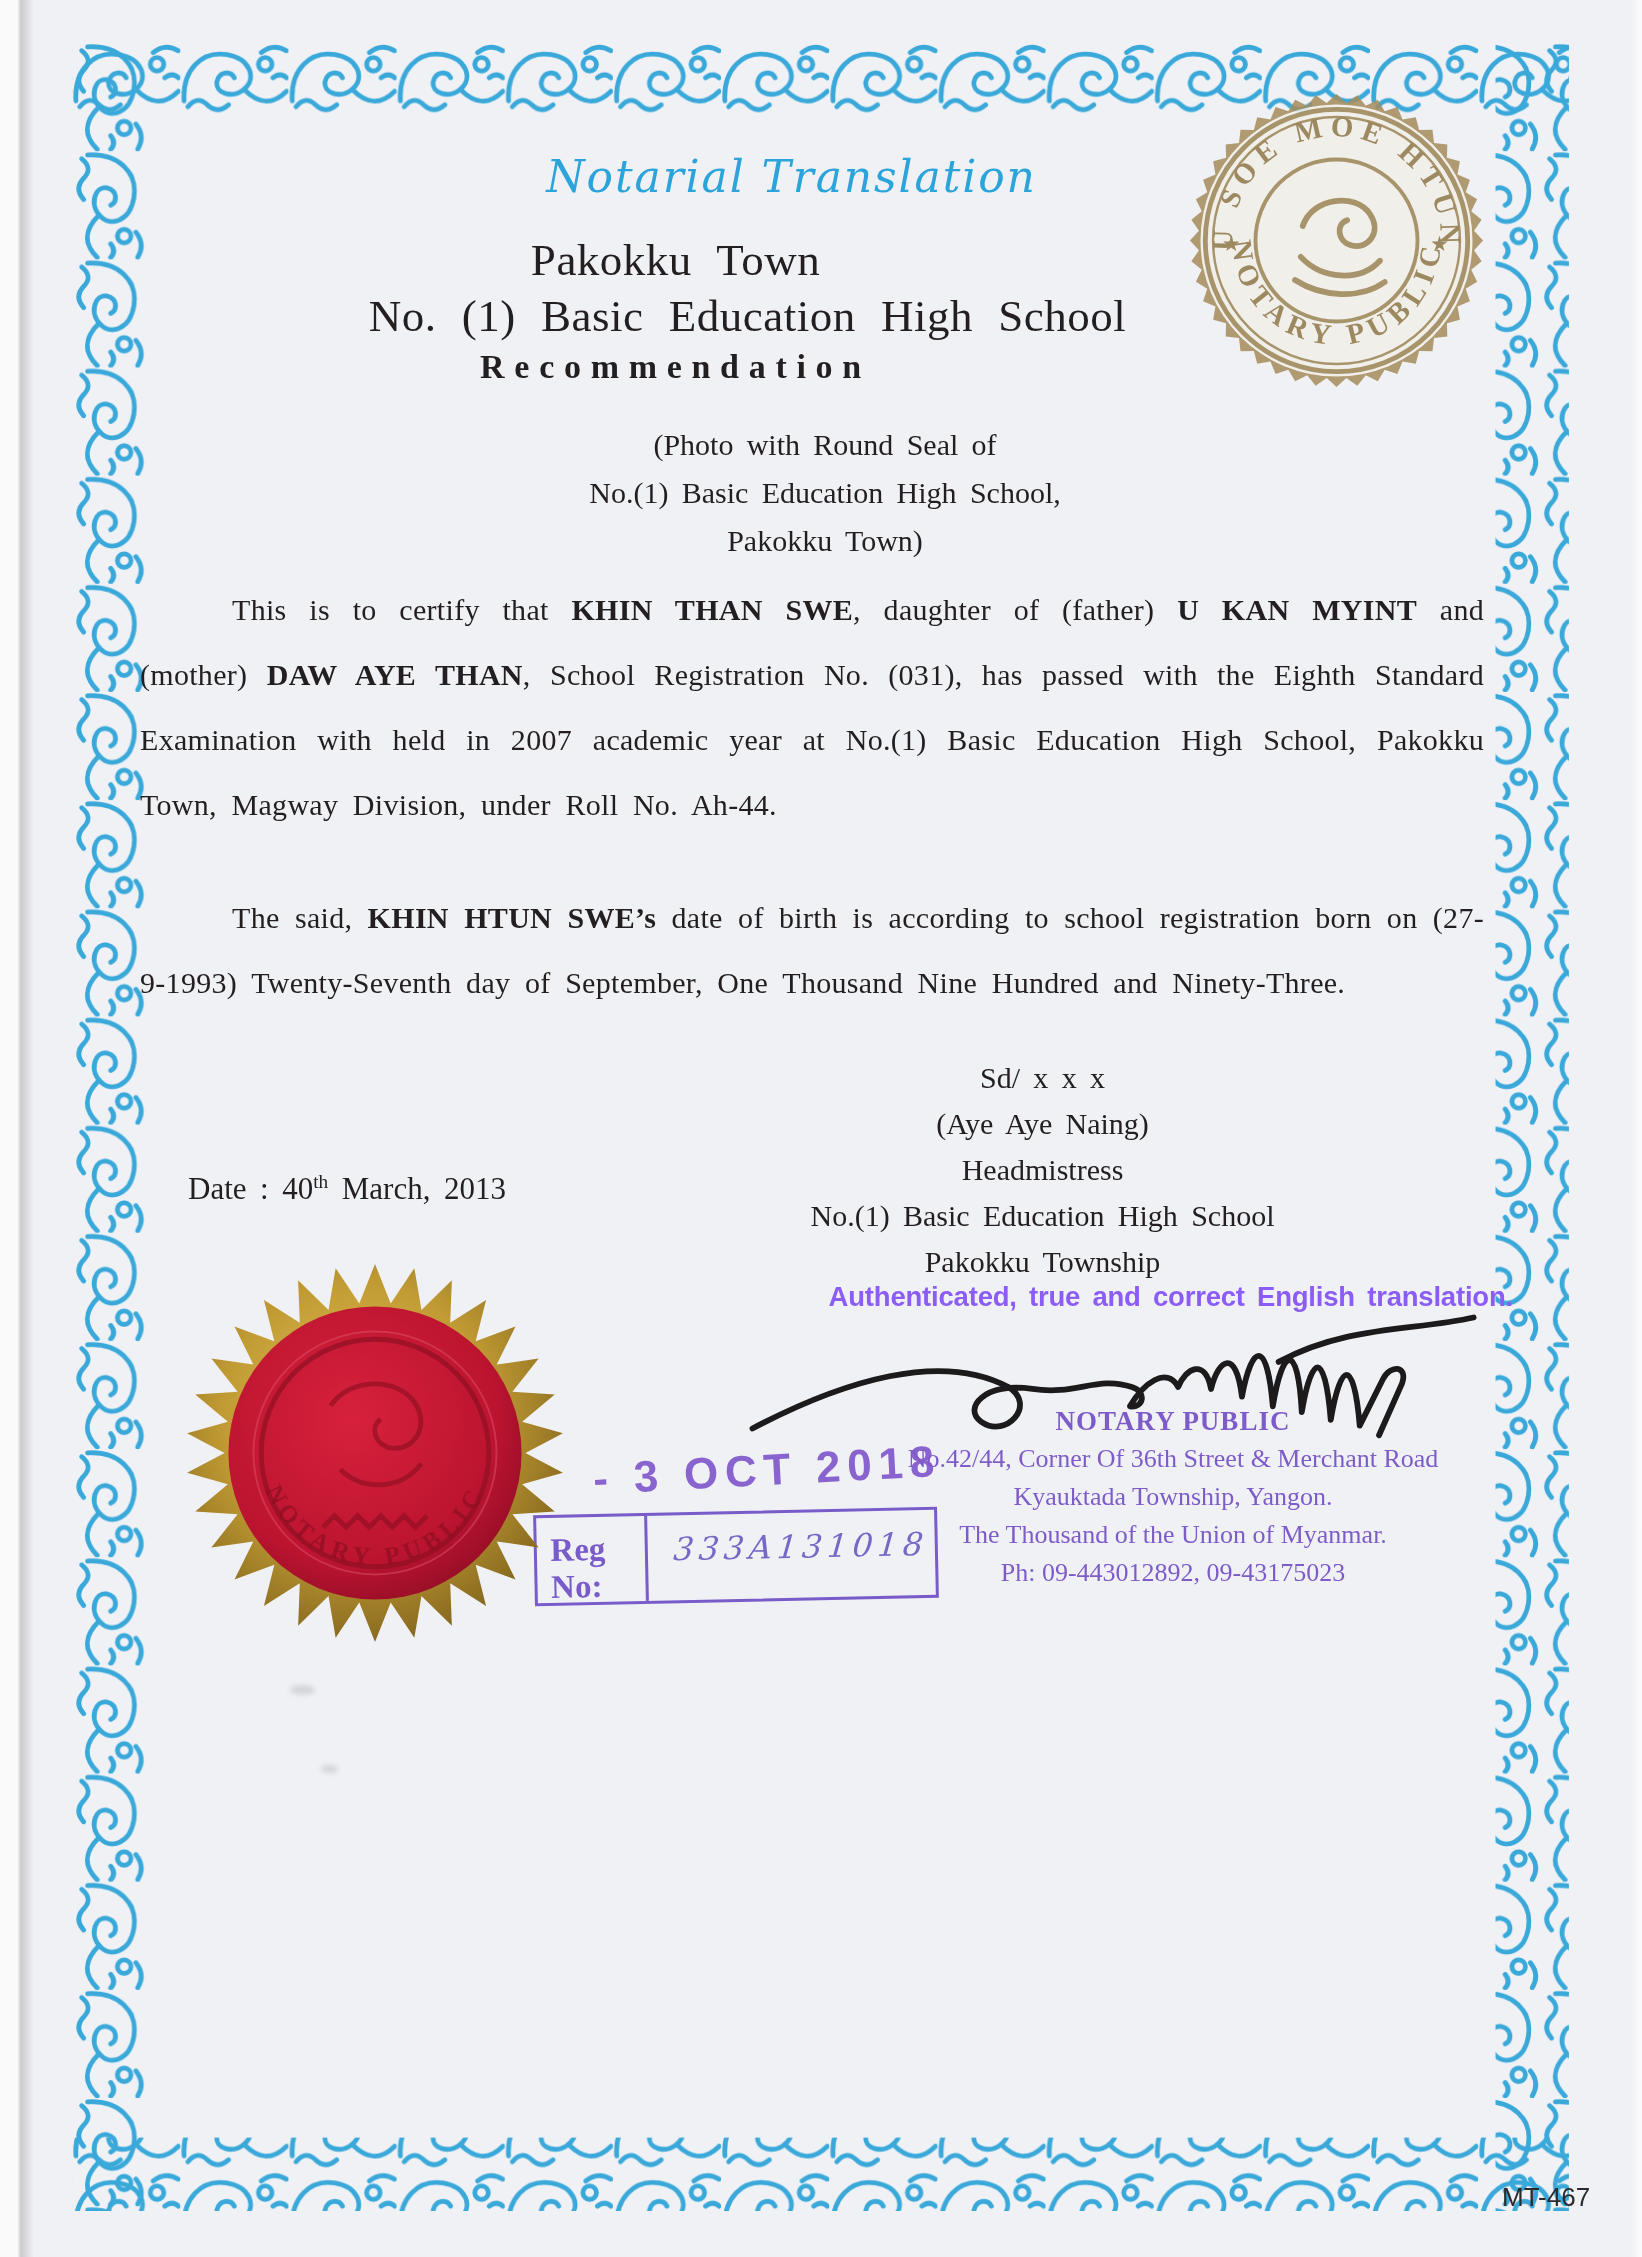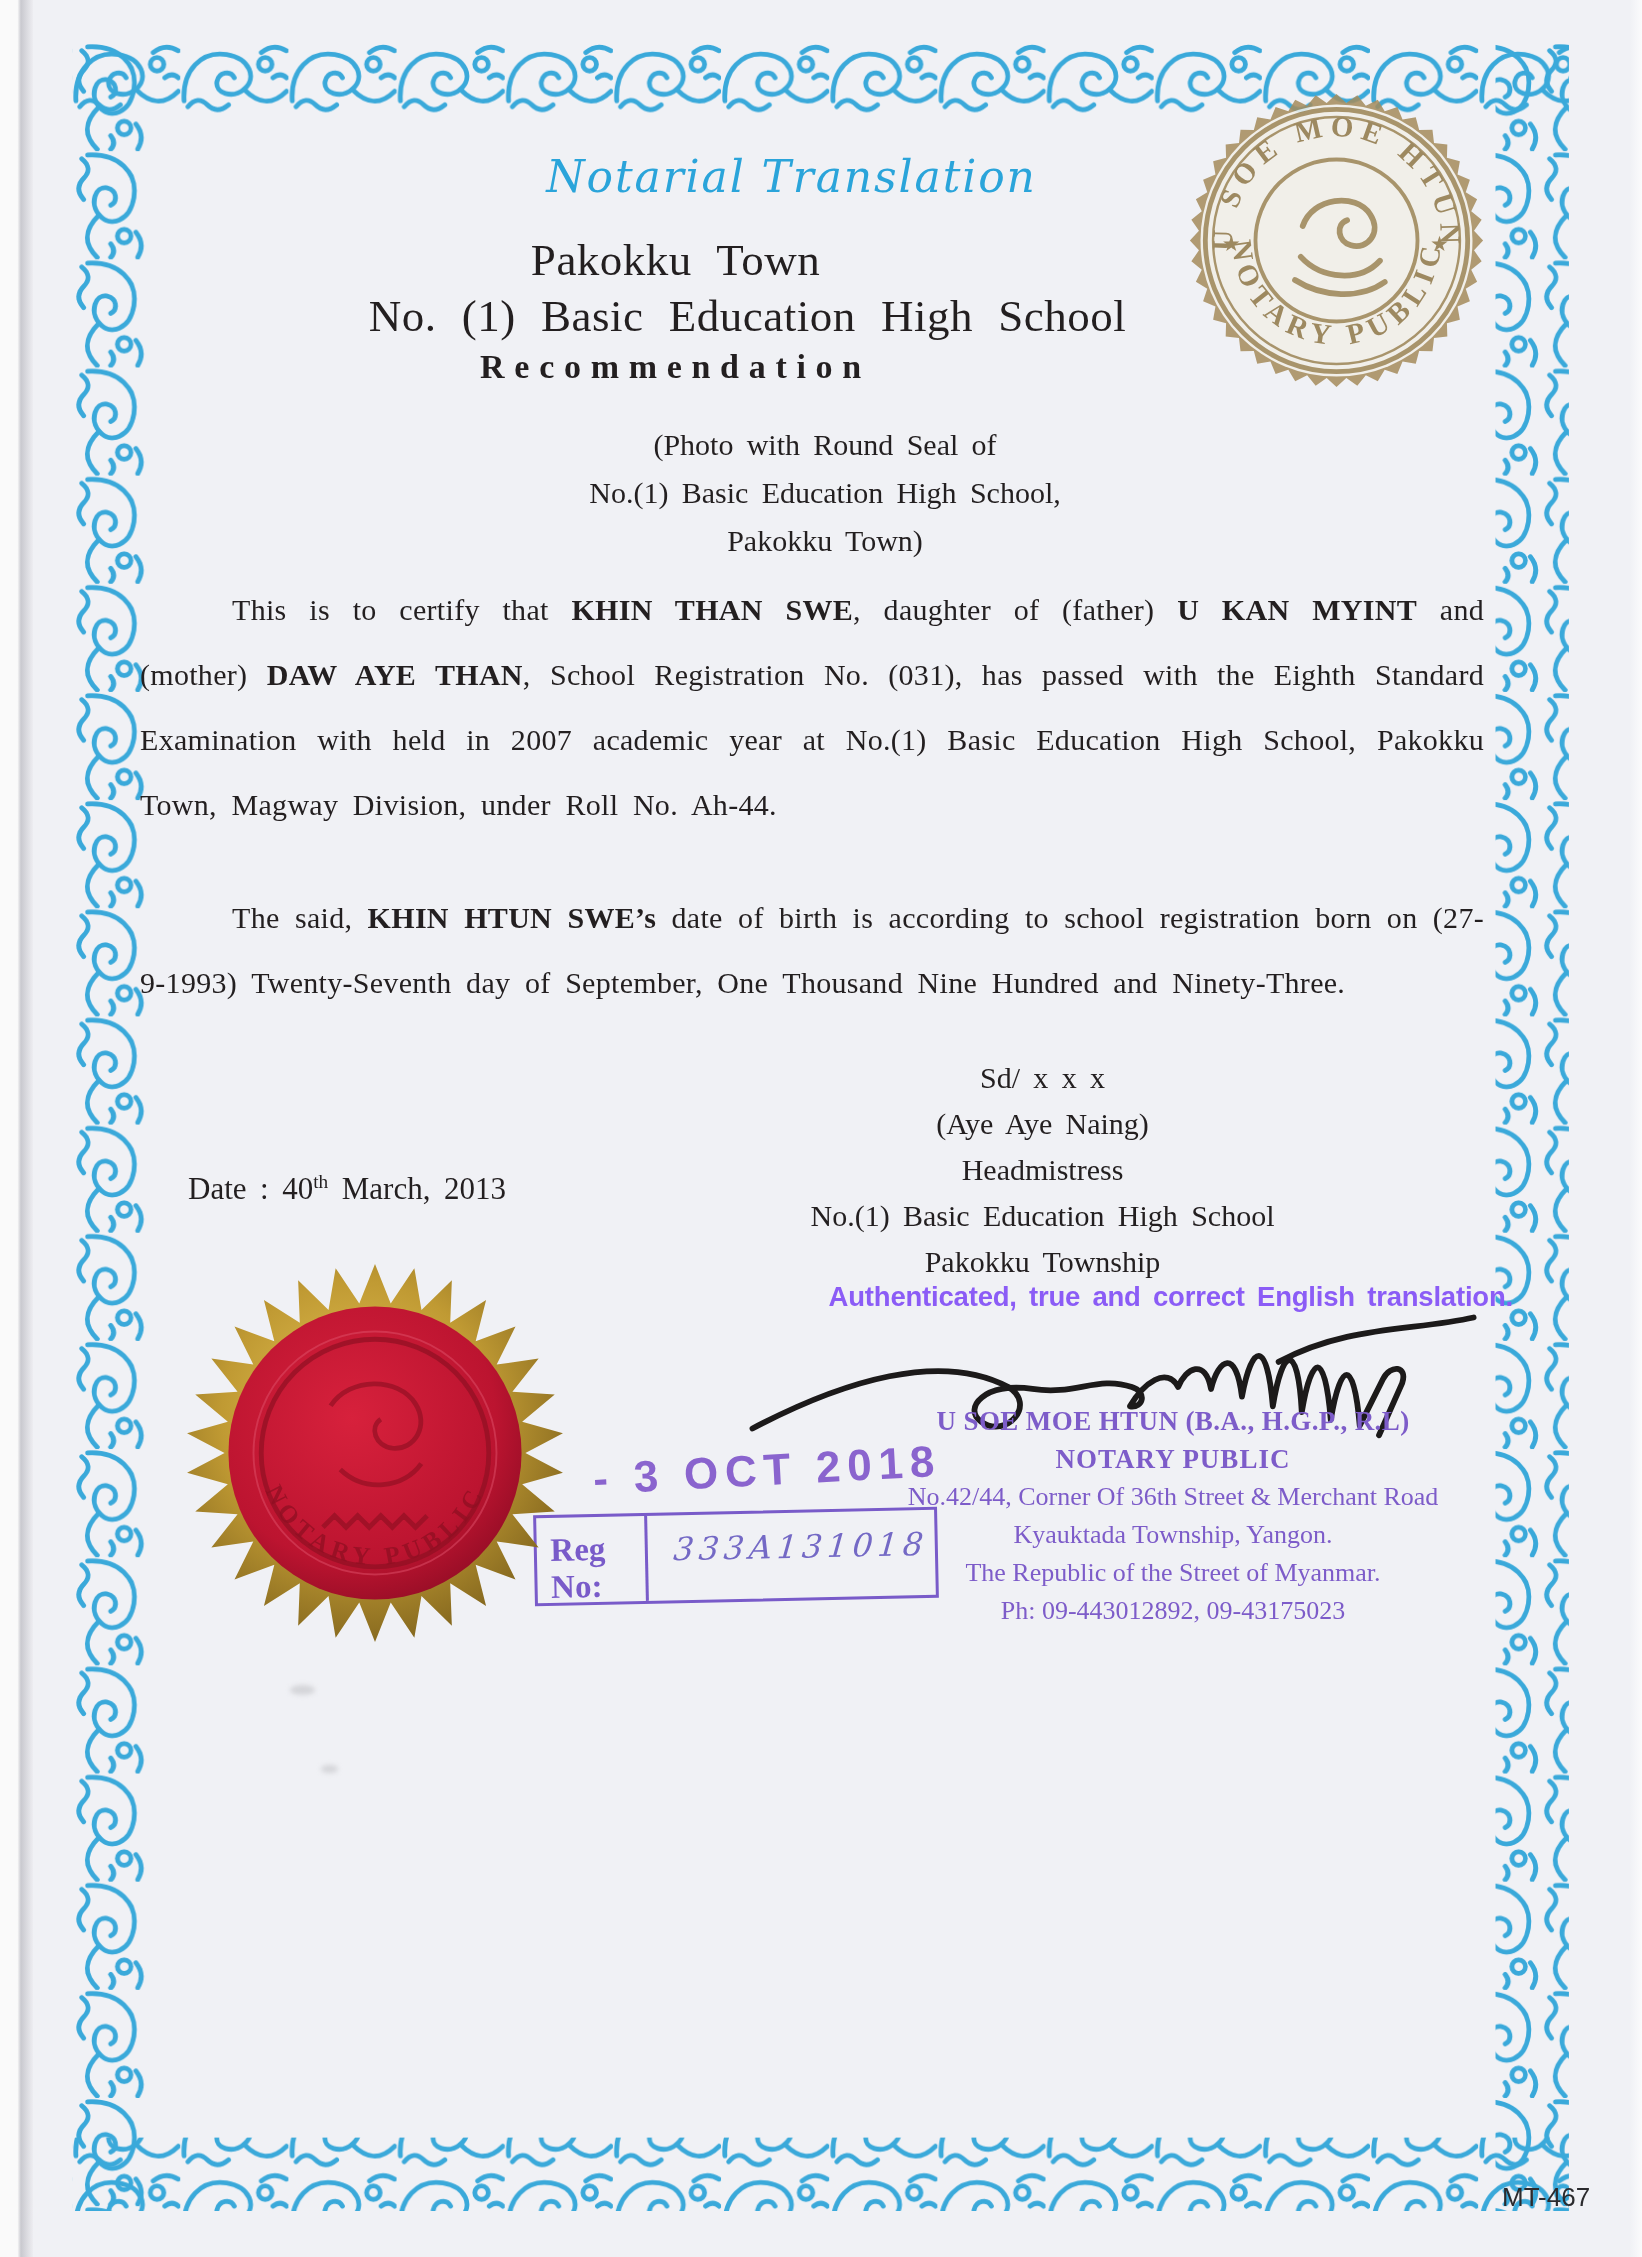--- a/index.html
+++ b/index.html
@@ -144,25 +144,24 @@
     <div class="abs authline" style="left:591px;top:1238px;width:850px;">Authenticated, true and correct English translation.</div>
 
     <svg class="abs" style="left:666px;top:1255px;" width="753" height="179" viewBox="0 0 780 185">
       <g fill="none" stroke="#1c1a1a" stroke-width="6" stroke-linecap="round" stroke-linejoin="round">
         <path d="M15 135 C110 85 210 55 280 92 C310 110 278 146 252 128 C232 114 256 86 305 94 C350 101 372 80 408 92 C424 97 420 114 406 112 C420 88 444 70 456 92 C464 72 484 62 490 94 C498 62 516 52 522 102 C532 48 548 40 554 112 C564 50 580 44 584 118 C594 58 608 52 614 126 C624 66 638 60 644 132 L668 84 C676 68 694 70 688 88 L664 142"></path>
         <path d="M560 66 C630 28 700 34 762 20"></path>
       </g>
     </svg>
 
     <div class="abs purple notaryblock" style="left:763px;top:1359px;width:676px;">
-      <div class="nm">U SOE MOE HTUN (B.A., H.G.P., R.L)</div>
       <div class="np">NOTARY PUBLIC</div>
       <div class="ad">No.42/44, Corner Of 36th Street &amp; Merchant Road</div>
       <div class="ad">Kyauktada Township, Yangon.</div>
-      <div class="ad">The Republic of the Street of Myanmar.</div>
+      <div class="ad">The Thousand of the Union of Myanmar.</div>
       <div class="ad">Ph: 09-443012892, 09-43175023</div>
     </div>
 
     <div class="abs datestamp" style="left:521px;top:1402px;">- 3 OCT 2018</div>
 
     <div class="abs regbox" style="left:462px;top:1468px;width:398px;height:85px;">
       <div class="lbl">Reg No:</div>
       <div class="val">333A131018</div>
     </div>
 

